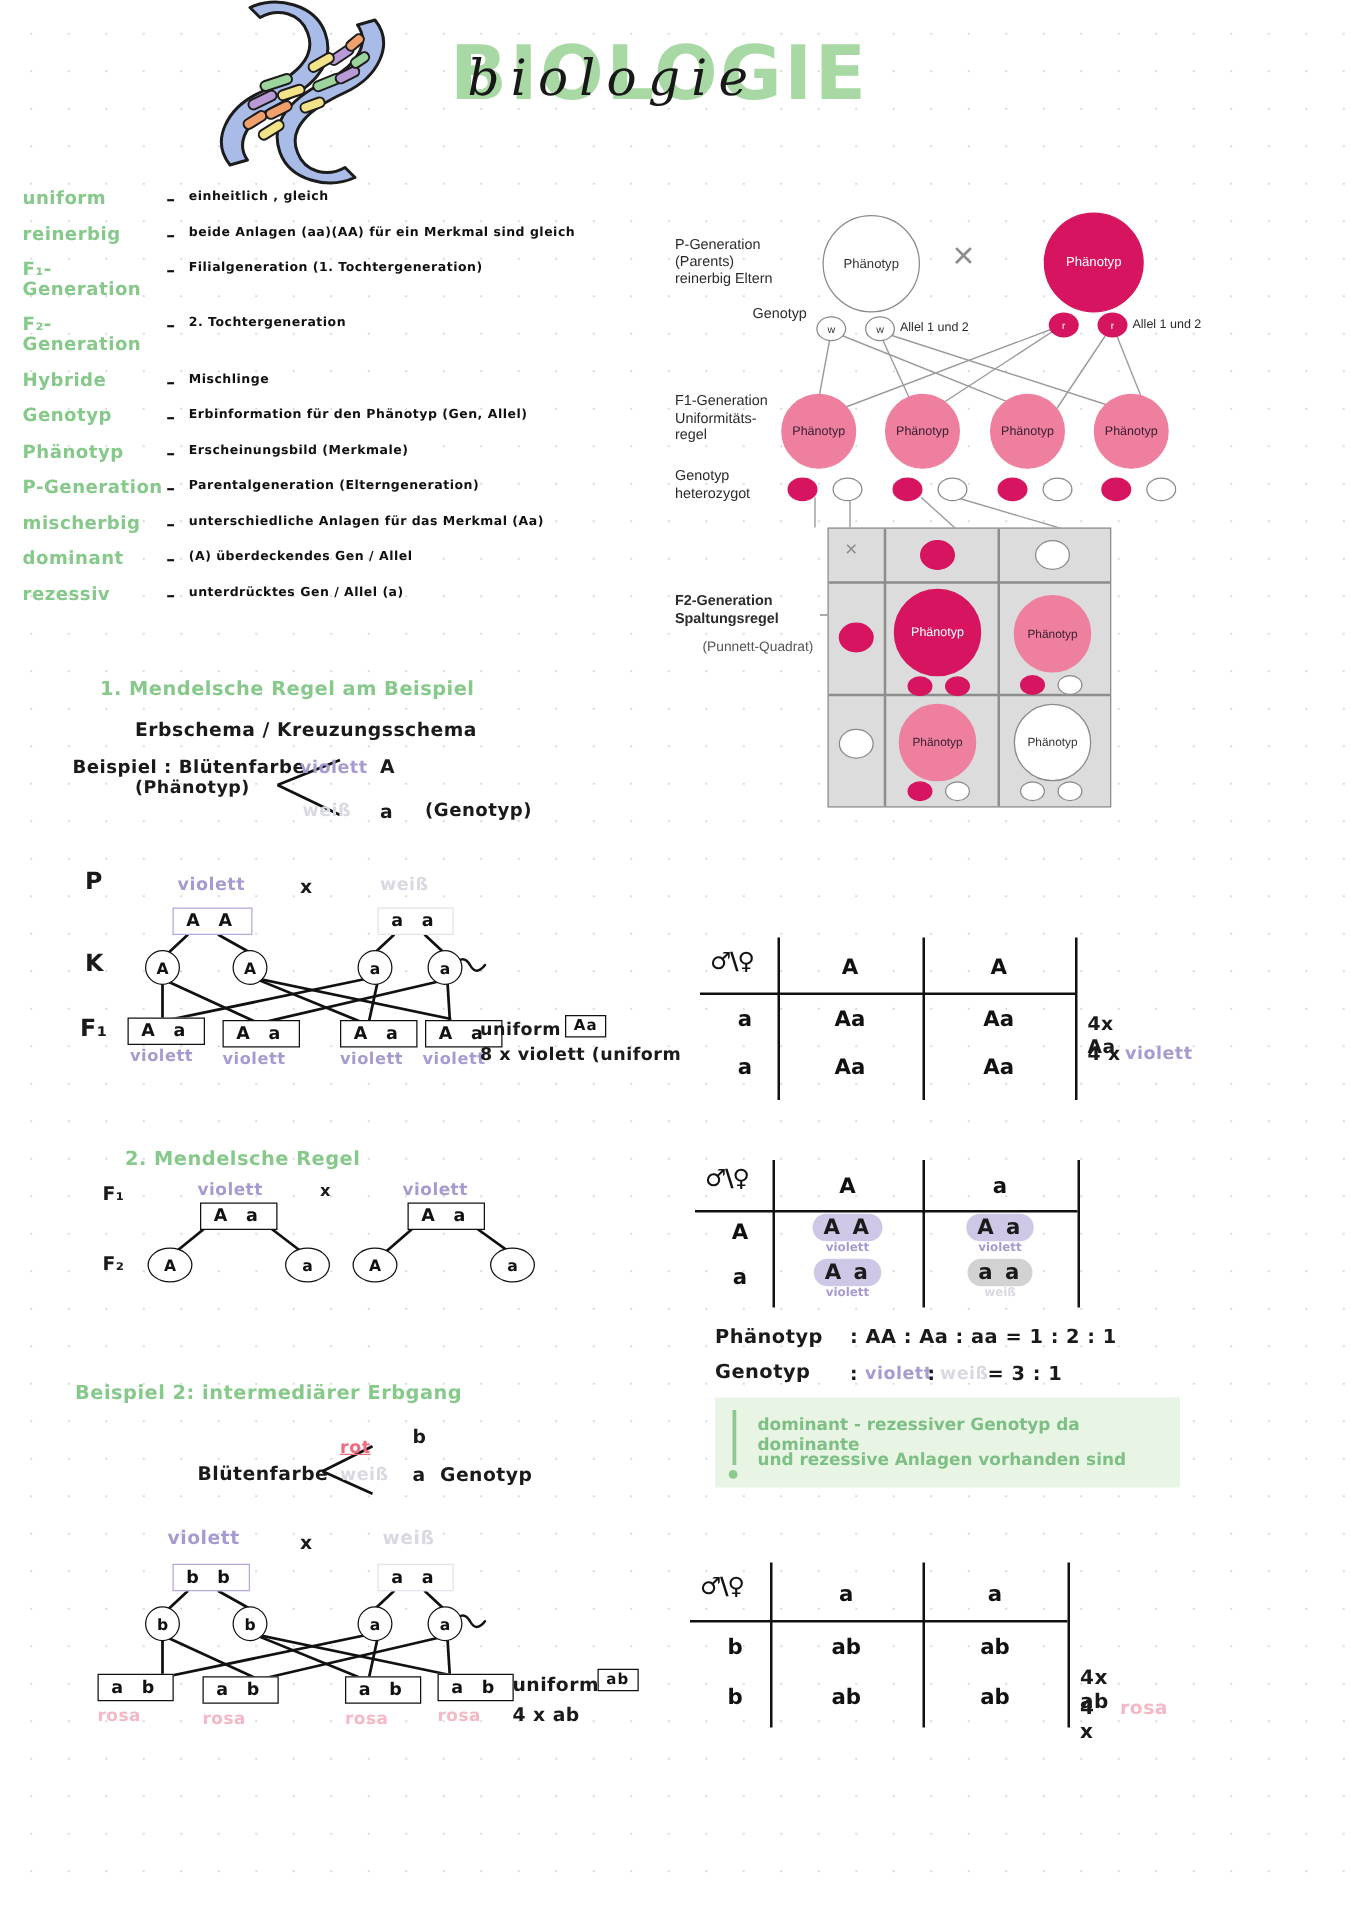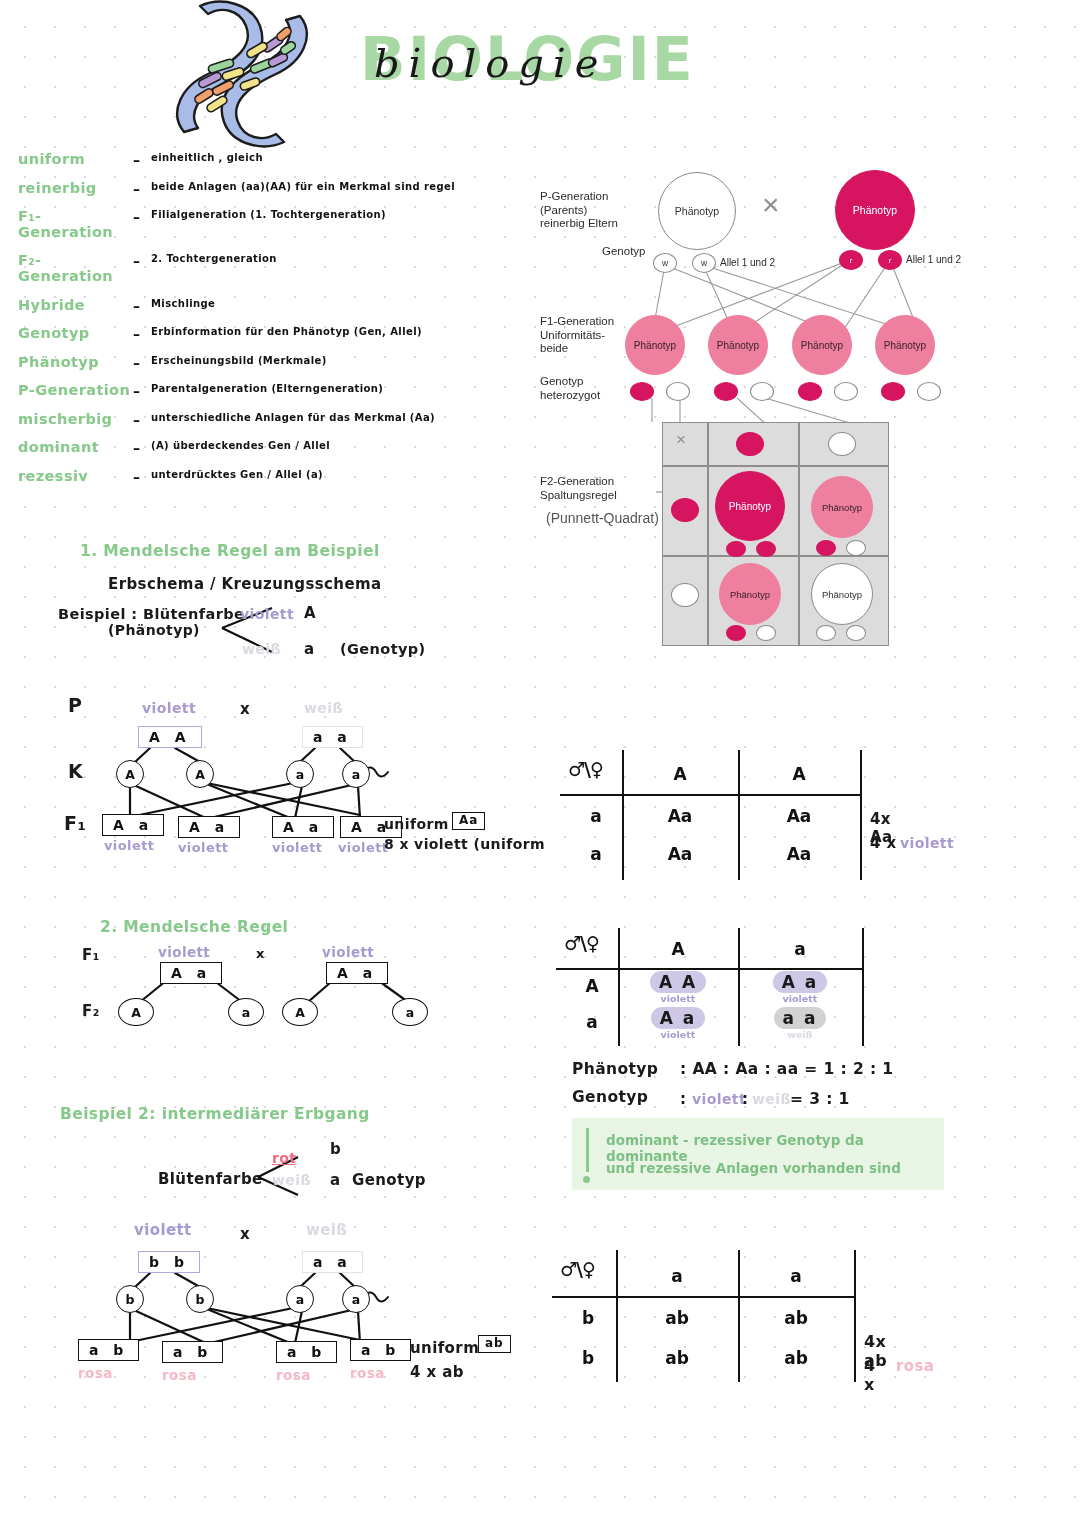--- a/index.html
+++ b/index.html
@@ -77,21 +77,21 @@
   #note-box{
     left:572px;top:1118px;width:372px;height:72px;background:#e8f5e4;
   }
   #note-box .bar{position:absolute;left:14px;top:10px;width:2.5px;height:44px;background:#8cc98e;}
   #note-box .dot{position:absolute;left:11px;top:58px;width:7px;height:7px;border-radius:50%;background:#8cc98e;}
   #note-box .nl{position:absolute;left:34px;font-size:13.5px;color:#7dbf84;font-weight:700;}
 
   
   #infographic{left:540px;top:160px;width:440px;height:490px;}
   .ig-txt{position:absolute;font-family:"Liberation Sans", sans-serif;font-size:11.5px;color:#2b2b2b;line-height:13.5px;}
-  .ig-txt.small{font-size:14px;color:#555;}
+  .ig-txt.small{font-size:11px;color:#555;margin-left:16px;}
   .circ{position:absolute;border-radius:50%;box-sizing:border-box;
         display:flex;align-items:center;justify-content:center;
         font-family:"Liberation Sans", sans-serif;font-size:10.5px;}
   .c-white{background:#fff;border:1.3px solid #8a8a8a;color:#333;}
   .c-dark{background:#d6145f;color:#fff;border:1px solid #d6145f;}
   .c-pink{background:#ef7f9e;color:#3a2030;border:1px solid #ef7f9e;}
   .pq{position:absolute;background:#dcdcdc;border:1.6px solid #8d8d8d;}
   .pq .gl{position:absolute;background:#8d8d8d;}
 </style>
 </head>
@@ -130,21 +130,21 @@
 
 <div class="abs" id="vocab">
   <div class="vrow">
     <div class="vterm hw green">uniform</div>
     <div class="vdash hw">–</div>
     <div class="vdef hw">einheitlich , gleich</div>
   </div>
   <div class="vrow">
     <div class="vterm hw green">reinerbig</div>
     <div class="vdash hw">–</div>
-    <div class="vdef hw">beide Anlagen (aa)(AA) für ein Merkmal sind regel</div>
+    <div class="vdef hw">beide Anlagen (aa)(AA) für ein Merkmal sind gleich</div>
   </div>
   <div class="vrow">
     <div class="vterm hw green">F₁-Generation</div>
     <div class="vdash hw">–</div>
     <div class="vdef hw">Filialgeneration   (1. Tochtergeneration)</div>
   </div>
   <div class="vrow">
     <div class="vterm hw green">F₂-Generation</div>
     <div class="vdash hw">–</div>
     <div class="vdef hw">2. Tochtergeneration</div>
@@ -221,42 +221,42 @@
   <div class="circ c-white" style="left:152px;top:93px;width:24px;height:20px;font-size:8.5px;">w</div>
   <div class="ig-txt" style="left:180px;top:96px;font-size:10px;">Allel 1 und 2</div>
 
   <div class="circ c-dark" style="left:299px;top:90px;width:24px;height:20px;font-size:8px;">r</div>
   <div class="circ c-dark" style="left:338px;top:90px;width:24px;height:20px;font-size:8px;">r</div>
   <div class="ig-txt" style="left:366px;top:93px;font-size:10px;">Allel 1 und 2</div>
 
   <div class="ig-txt" style="left:0px;top:155px;width:120px;">
     <div>F1-Generation</div>
     <div>Uniformitäts-</div>
-    <div>beide</div>
+    <div>regel</div>
   </div>
   <div class="ig-txt" style="left:0px;top:215px;width:120px;">
     <div>Genotyp</div>
     <div>heterozygot</div>
   </div>
 
   <div class="circ c-pink" style="left:85px;top:155px;width:60px;height:60px;font-size:10px;">Phänotyp</div>
   <div class="circ c-pink" style="left:168px;top:155px;width:60px;height:60px;font-size:10px;">Phänotyp</div>
   <div class="circ c-pink" style="left:252px;top:155px;width:60px;height:60px;font-size:10px;">Phänotyp</div>
   <div class="circ c-pink" style="left:335px;top:155px;width:60px;height:60px;font-size:10px;">Phänotyp</div>
 
   <div class="circ c-dark" style="left:90px;top:222px;width:24px;height:19px;"></div>
   <div class="circ c-white" style="left:126px;top:222px;width:24px;height:19px;"></div>
   <div class="circ c-dark" style="left:174px;top:222px;width:24px;height:19px;"></div>
   <div class="circ c-white" style="left:210px;top:222px;width:24px;height:19px;"></div>
   <div class="circ c-dark" style="left:258px;top:222px;width:24px;height:19px;"></div>
   <div class="circ c-white" style="left:294px;top:222px;width:24px;height:19px;"></div>
   <div class="circ c-dark" style="left:341px;top:222px;width:24px;height:19px;"></div>
   <div class="circ c-white" style="left:377px;top:222px;width:24px;height:19px;"></div>
 
-  <div class="ig-txt" style="left:0px;top:315px;width:130px;">
+  <div class="ig-txt" style="left:0px;top:315px;width:130px;font-weight:bold;">
     <div>F2-Generation</div>
     <div>Spaltungsregel</div>
   </div>
   <div class="ig-txt small" style="left:6px;top:352px;">(Punnett-Quadrat)</div>
   <svg width="40" height="20" style="position:absolute;left:116px;top:322px;">
     <path d="M0,10 L30,10" stroke="#8d8d8d" stroke-width="1.1" fill="none"></path>
   </svg>
 
   <div class="pq" style="left:122px;top:262px;width:225px;height:222px;">
     <div class="gl" style="left:0;top:42px;width:100%;height:1.6px;"></div>

